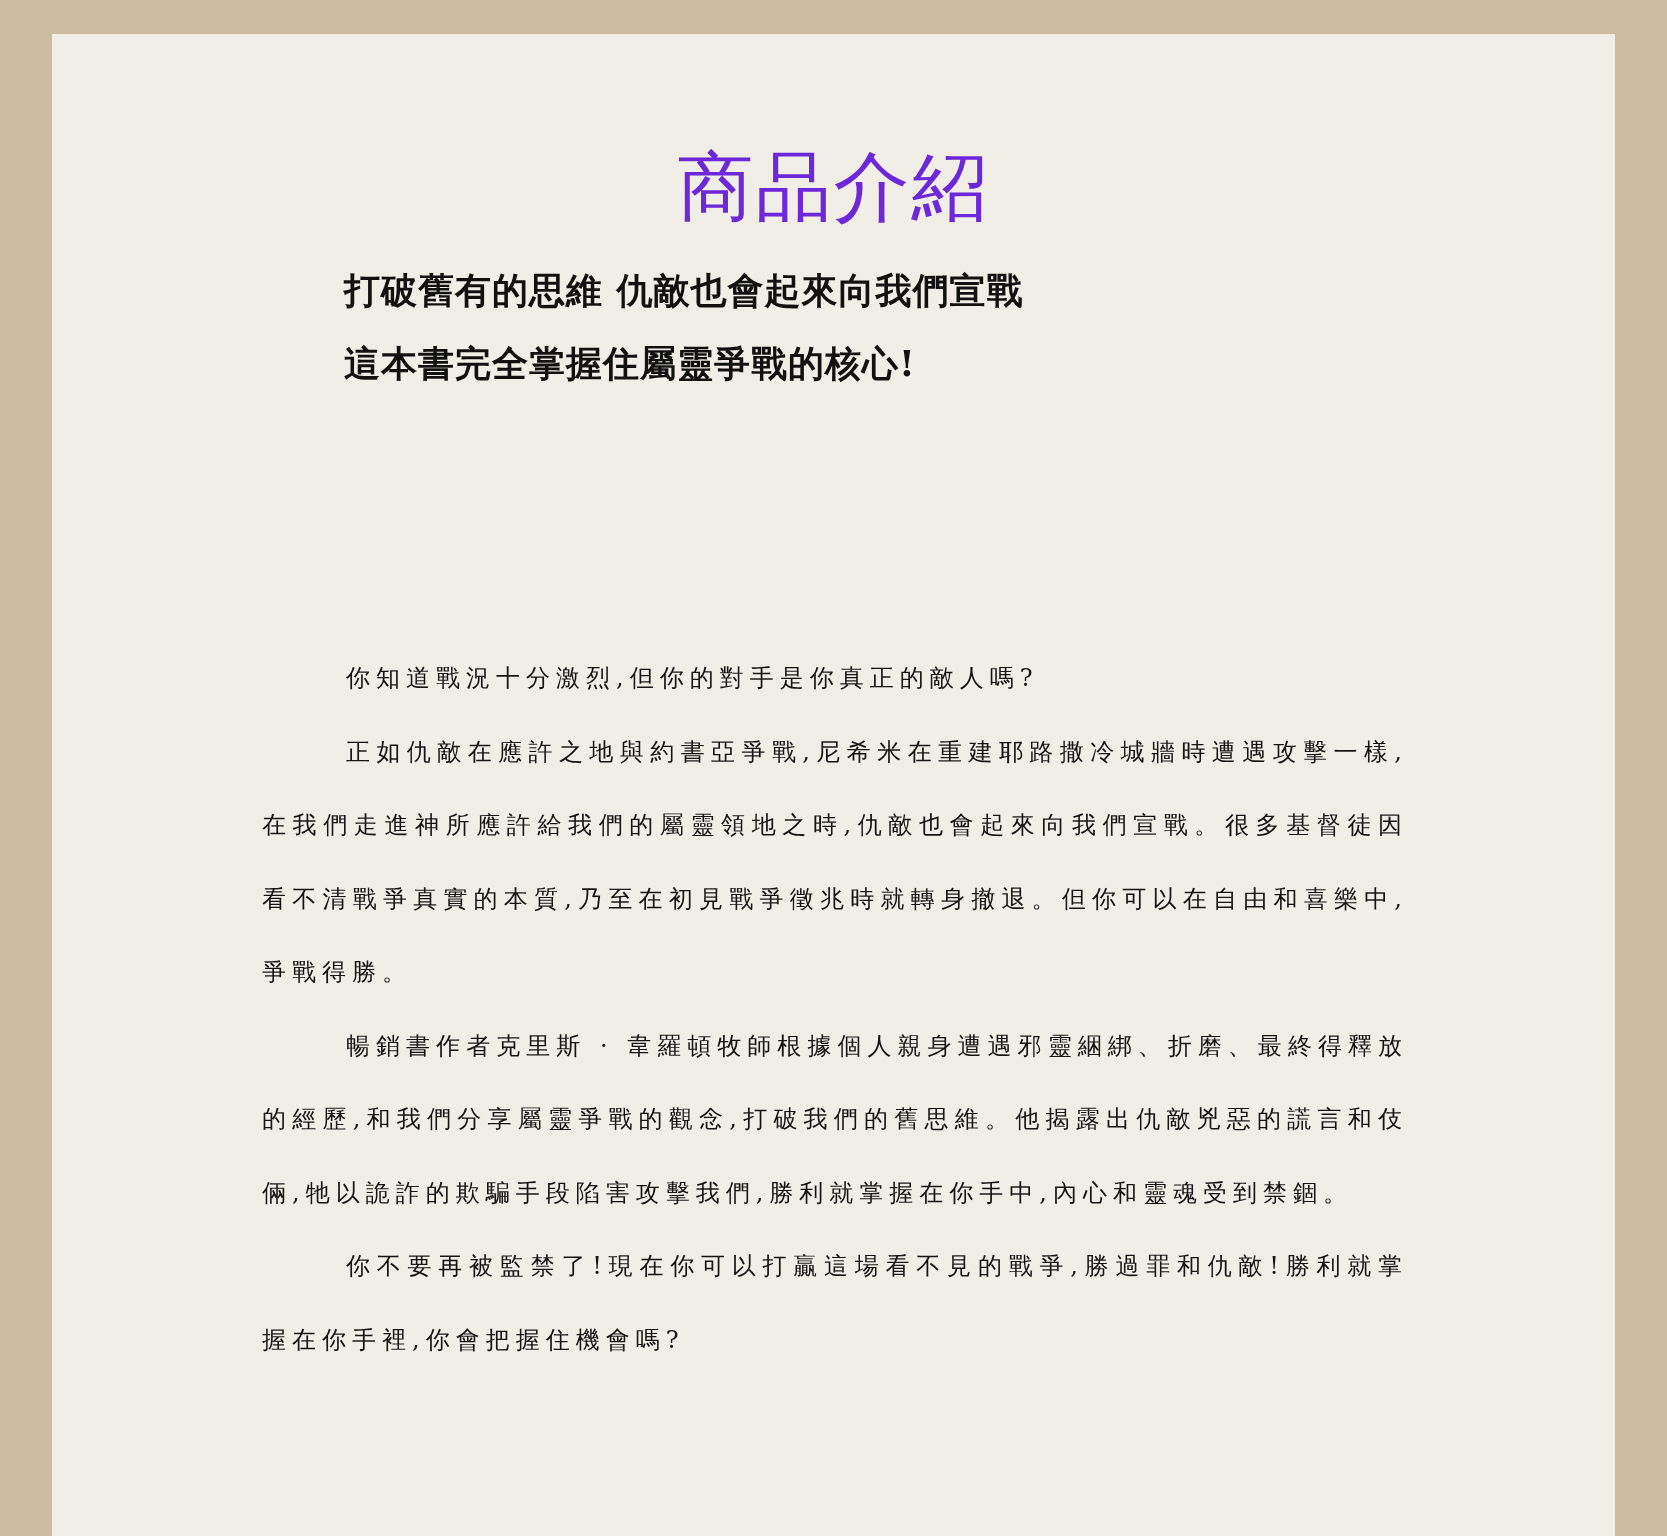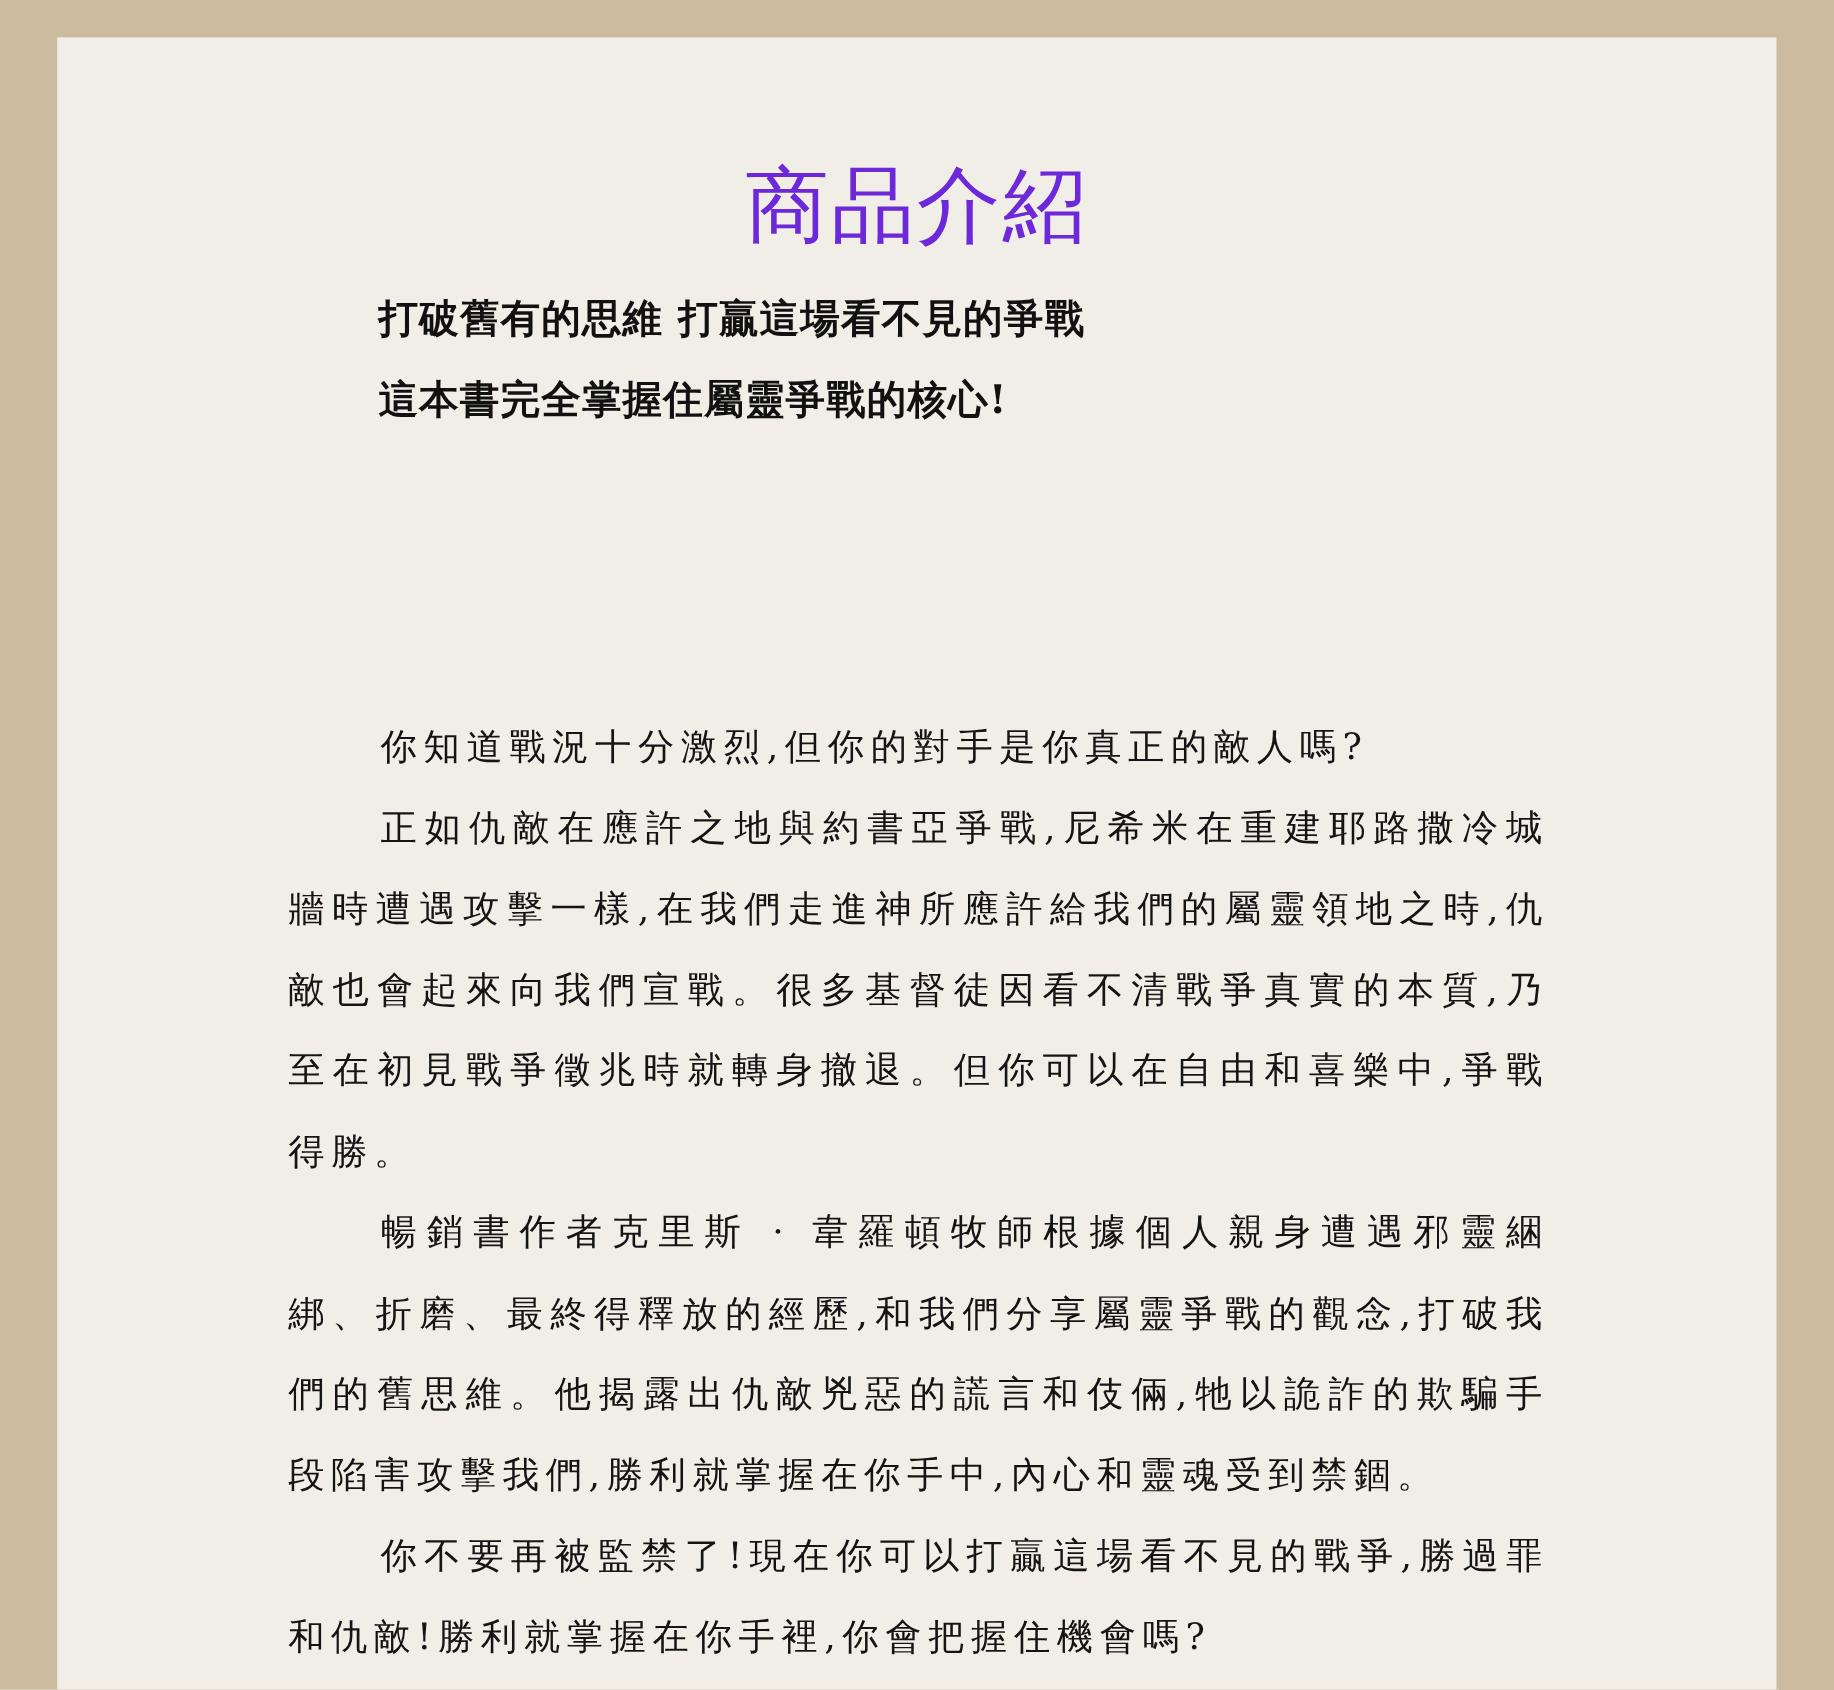--- a/index.html
+++ b/index.html
@@ -51,37 +51,37 @@
       color: #111;
       white-space: nowrap;
     }
     .body-block {
       position: absolute;
       left: 210px;
       top: 608px;
       width: 1146px;
     }
     .para {
-      font-size: 33px;
+      font-size: 24px;
       line-height: 73.5px;
       margin: 0;
       text-indent: 84px;
       letter-spacing: 6px;
       text-align: justify;
       color: #141414;
     }
   </style>
 </head>
 <body>
 
 <div class="panel">
   <h1 class="title">商品介紹</h1>
 
   <div class="headline-block">
-    <p class="headline">打破舊有的思維 打贏這場看不見的爭戰</p>
+    <p class="headline">打破舊有的思維 仇敵也會起來向我們宣戰</p>
     <p class="headline">這本書完全掌握住屬靈爭戰的核心!</p>
   </div>
 
   <div class="body-block">
     <p class="para">你知道戰況十分激烈,但你的對手是你真正的敵人嗎?</p>
     <p class="para">正如仇敵在應許之地與約書亞爭戰,尼希米在重建耶路撒冷城牆時遭遇攻擊一樣,在我們走進神所應許給我們的屬靈領地之時,仇敵也會起來向我們宣戰。很多基督徒因看不清戰爭真實的本質,乃至在初見戰爭徵兆時就轉身撤退。但你可以在自由和喜樂中,爭戰得勝。</p>
     <p class="para">暢銷書作者克里斯 · 韋羅頓牧師根據個人親身遭遇邪靈綑綁、折磨、最終得釋放的經歷,和我們分享屬靈爭戰的觀念,打破我們的舊思維。他揭露出仇敵兇惡的謊言和伎倆,牠以詭詐的欺騙手段陷害攻擊我們,勝利就掌握在你手中,內心和靈魂受到禁錮。</p>
     <p class="para">你不要再被監禁了!現在你可以打贏這場看不見的戰爭,勝過罪和仇敵!勝利就掌握在你手裡,你會把握住機會嗎?</p>
   </div>
 </div>

